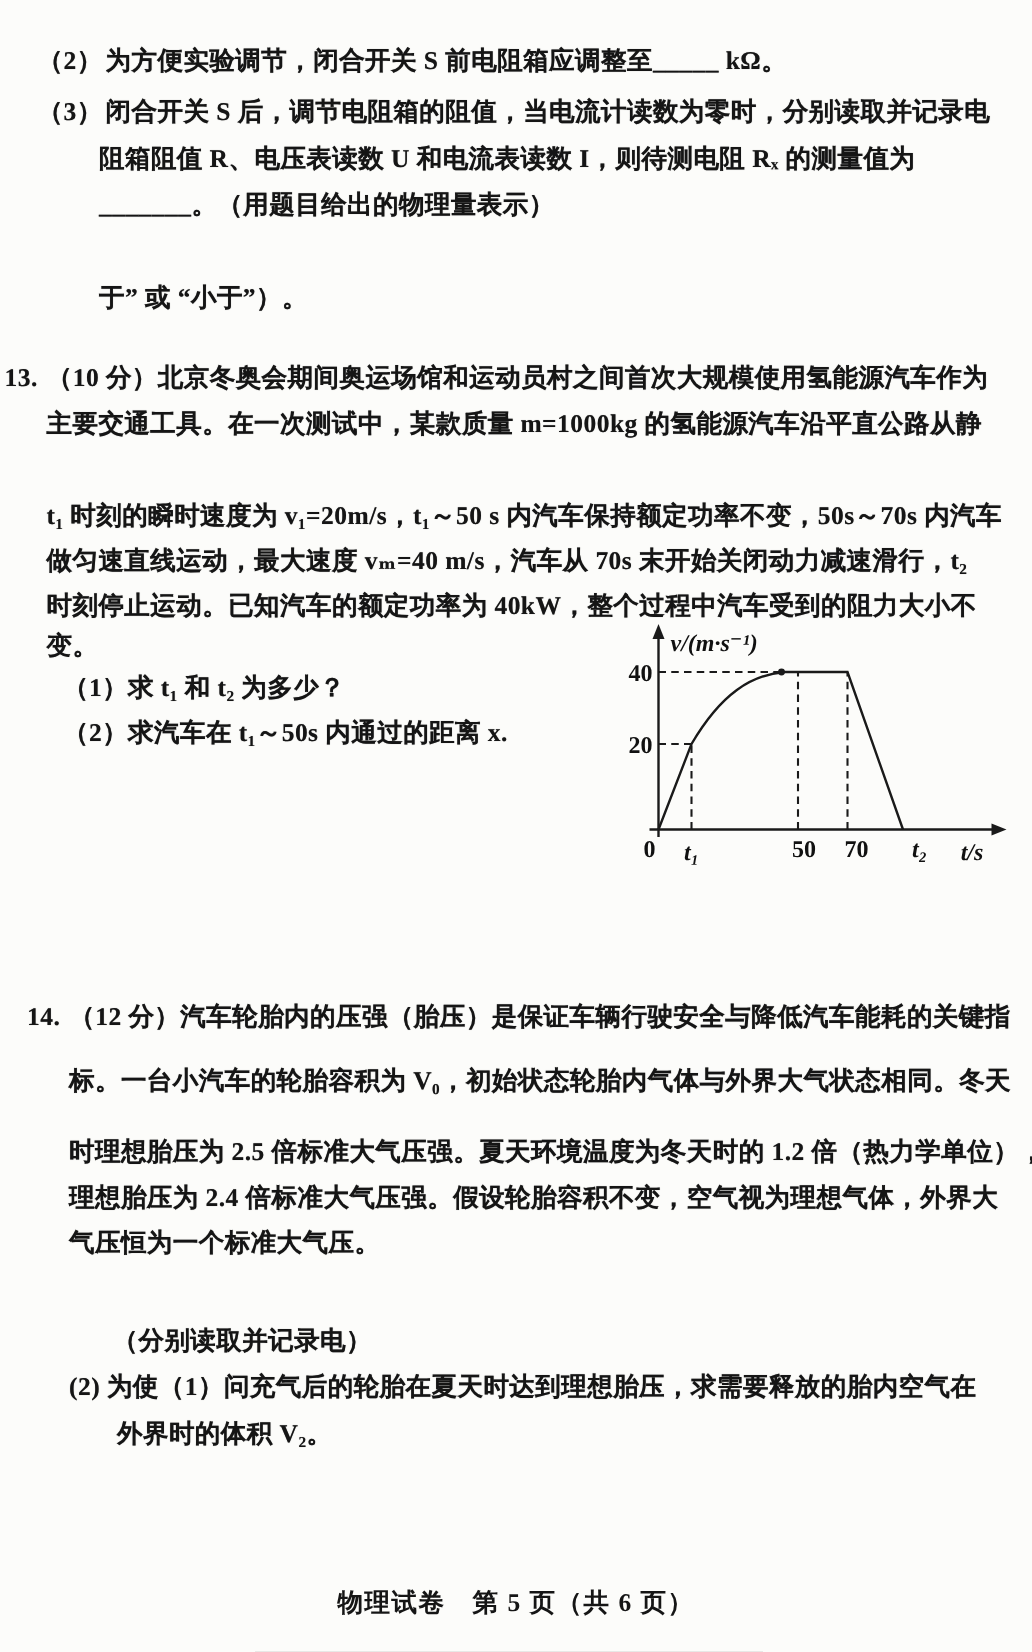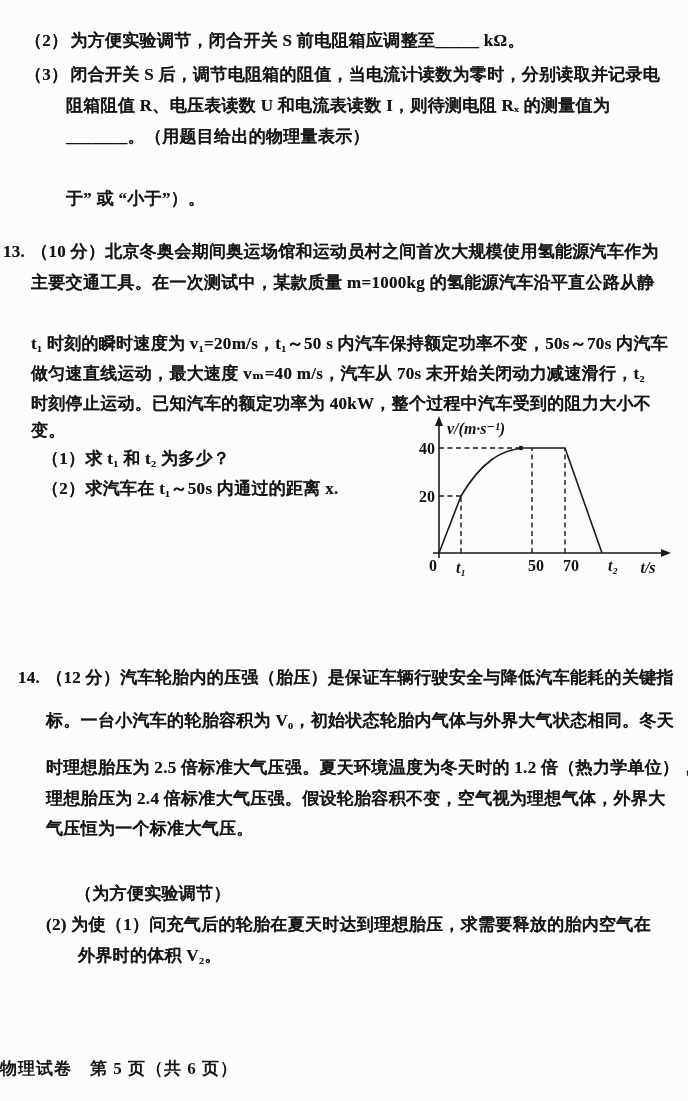--- a/index.html
+++ b/index.html
@@ -18,21 +18,21 @@
     white-space:nowrap;
     font-size:17px;
     line-height:22px;
     letter-spacing:0.3px;
     text-shadow:0 0 0.5px rgba(0,0,0,0.55);
   }
   .marker { margin-right:2px; }
   .num { margin-right:6px; }
   .footer {
     position:absolute; left:0; width:100%;
-    font-size:17px;
+    text-align:center; font-size:17px;
     letter-spacing:1px;
   }
   .graph { position:absolute; }
   .graph svg text {
     font-family:"Liberation Serif","DejaVu Serif",serif;
     font-weight:bold;
     fill:#111;
   }
   .gl { stroke:#1a1a1a; stroke-width:1.6; fill:none; }
   .gd { stroke:#1a1a1a; stroke-width:1.4; fill:none; stroke-dasharray:5 3.5; }
@@ -86,19 +86,19 @@
       <text x="210" y="159" font-size="16" font-style="italic" text-anchor="middle">t₂</text>
       <text x="245" y="161" font-size="16" font-style="italic" text-anchor="middle">t/s</text>
     </svg>
   </div>
 
   <div class="ln" style="left:18px; top:667px"><span class="num">14.</span><span>（12 分）汽车轮胎内的压强（胎压）是保证车辆行驶安全与降低汽车能耗的关键指</span></div>
   <div class="ln" style="left:46px; top:710px">标。一台小汽车的轮胎容积为 V₀，初始状态轮胎内气体与外界大气状态相同。冬天</div>
   <div class="ln" style="left:46px; top:757px">时理想胎压为 2.5 倍标准大气压强。夏天环境温度为冬天时的 1.2 倍（热力学单位），</div>
   <div class="ln" style="left:46px; top:788px">理想胎压为 2.4 倍标准大气压强。假设轮胎容积不变，空气视为理想气体，外界大</div>
   <div class="ln" style="left:46px; top:818px">气压恒为一个标准大气压。</div>
-  <div class="ln" style="left:75px; top:883px">（为方便实验调节）</div>
+  <div class="ln" style="left:75px; top:883px">（分别读取并记录电）</div>
   <div class="ln" style="left:46px; top:914px">(2) 为使（1）问充气后的轮胎在夏天时达到理想胎压，求需要释放的胎内空气在</div>
   <div class="ln" style="left:78px; top:945px">外界时的体积 V₂。</div>
 
   <div class="footer" style="top:1057px">物理试卷　第 5 页（共 6 页）</div>
 
 </div>
 
 </body></html>

